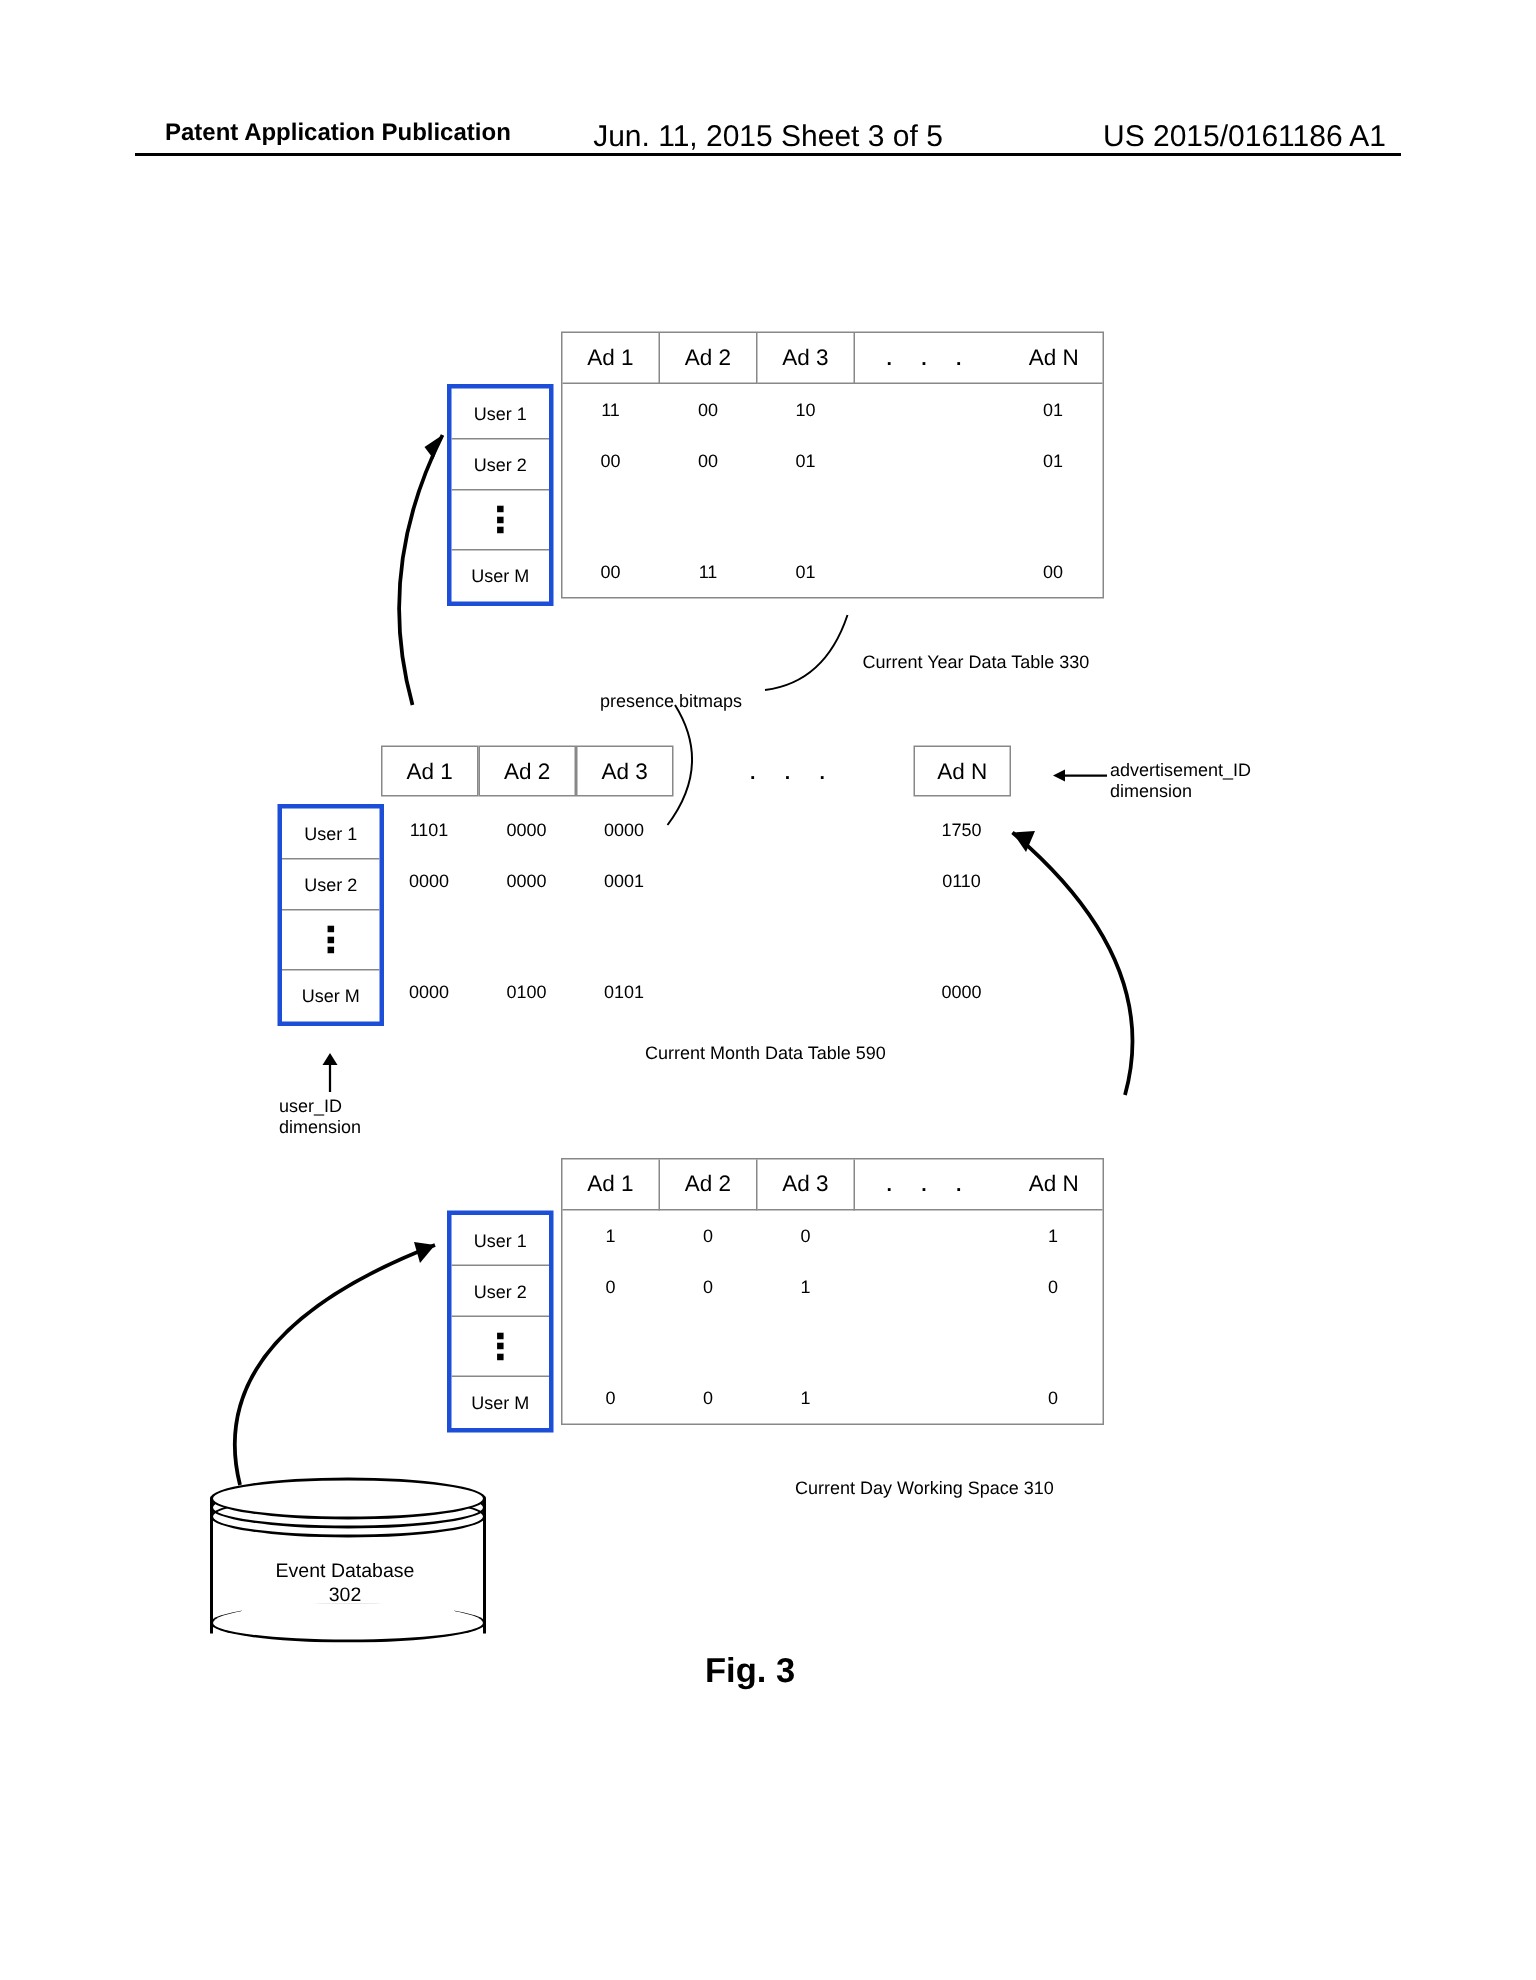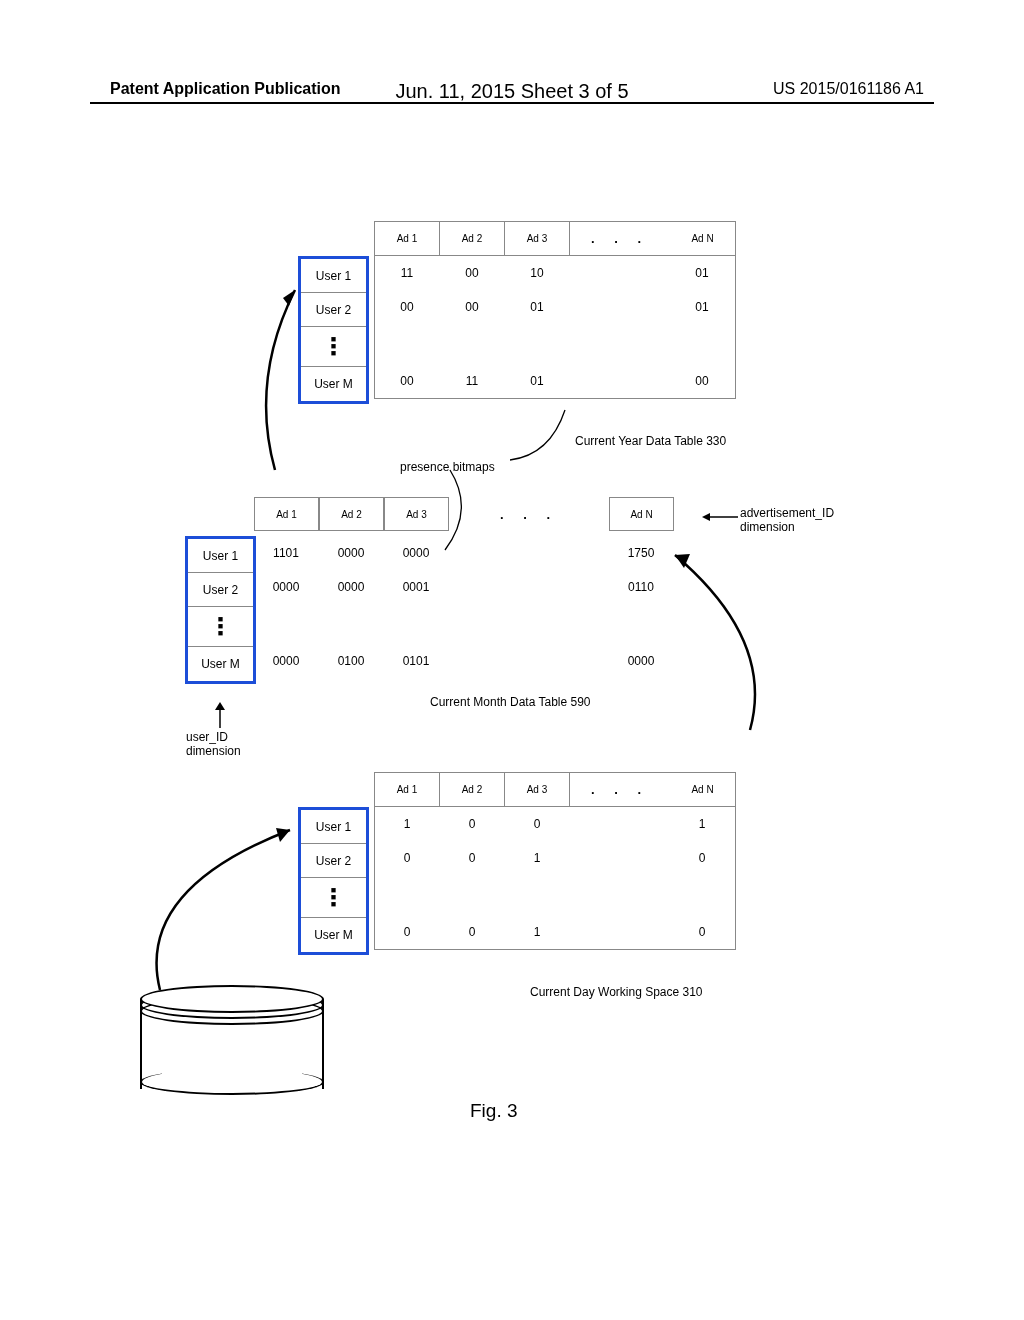--- a/index.html
+++ b/index.html
@@ -1,33 +1,33 @@
 <!DOCTYPE html>
 <html><head>
 <meta charset="utf-8">
 <style>
   body{margin:0;background:#fff;font-family:Arial,sans-serif;font-size:13px;color:#000}
   .page{width:1024px;height:1320px;position:relative}
   .hdr{position:absolute;top:80px;left:0;width:100%;text-align:center}
   .hdr-left{position:absolute;left:110px;font-weight:bold;font-size:16px}
   .hdr-center{font-size:20px}
-  .hdr-right{position:absolute;right:100px;font-size:16px}
+  .hdr-right{position:absolute;right:100px;font-size:20px}
   .hr{position:absolute;top:102px;left:90px;width:844px;height:2px;background:#000}
   .tbl{position:absolute;border:1px solid #888}
   .tbl .row{display:flex}
-  .tbl .hcell,.tbl .ucell{width:65px;height:34px;display:flex;align-items:center;justify-content:center;border-right:1px solid #888;border-bottom:1px solid #888;box-sizing:border-box;font-size:10px}
+  .tbl .hcell,.tbl .ucell{width:65px;height:34px;display:flex;align-items:center;justify-content:center;border-right:1px solid #888;border-bottom:1px solid #888;box-sizing:border-box;font-size:15px}
   .tbl .hcell:last-child,.tbl .ucell:last-child{border-right:none}
   .tbl .dcell{width:65px;height:34px;display:flex;align-items:center;justify-content:center;border-right:1px solid transparent;box-sizing:border-box;font-size:12px}
   .tbl .gap{width:100px;height:34px;display:flex;align-items:center;justify-content:center;box-sizing:border-box;letter-spacing:8px;font-weight:bold}
   .users{position:absolute;border:3px solid #1d4ed8}
   .users .ucell{width:65px;height:34px;display:flex;align-items:center;justify-content:center;border-bottom:1px solid #888;box-sizing:border-box;font-size:12px}
   .users .ucell:last-child{border-bottom:none}
   .users .vcell{height:40px}
   .lbl{position:absolute;font-size:12px}
-  .fig{position:absolute;font-weight:normal;font-size:19px}
+  .fig{position:absolute;font-weight:bold;font-size:23px}
   .db{position:absolute;width:180px;height:110px}
   .db .top{width:180px;height:24px;border:2px solid #000;border-radius:50%/50%;background:#fff;position:absolute;top:0;left:0;z-index:2}
   .db .band1{width:180px;height:24px;border:2px solid #000;border-radius:50%/50%;position:absolute;top:6px;left:0;z-index:1}
   .db .band2{width:180px;height:24px;border:2px solid #000;border-radius:50%/50%;position:absolute;top:12px;left:0}
   .db .body{width:180px;height:90px;border-left:2px solid #000;border-right:2px solid #000;position:absolute;top:14px;left:0;box-sizing:content-box}
   .db .bot{width:180px;height:24px;border:2px solid #000;border-radius:50%/50%;border-top:none;position:absolute;bottom:0;left:0}
   .db .txt{position:absolute;top:54px;width:100%;text-align:center;font-size:13px;line-height:16px}
   svg.arrow{position:absolute;overflow:visible}
 </style>
 </head>
@@ -168,20 +168,22 @@
   </div>
 </div>
 <div class="lbl" style="top:985px;left:530px">Current Day Working Space 310</div>
 
 <div class="db" style="top:985px;left:140px">
   <div class="top"></div>
       <div class="band1"></div>
       <div class="band2"></div>
   <div class="body"></div>
       <div class="bot"></div>
+  <div class="txt" style="white-space:pre-line">Event Database
+302</div>
 </div>
 
 <div class="fig" style="top:1100px;left:470px">Fig. 3</div>
 
 <svg class="arrow" style="top:280px;left:255px" width="60" height="200">
   <path d="M20 190 Q -5 100 40 10" stroke="#000" stroke-width="2.5" fill="none"></path>
   <polygon points="40,10 28,18 34,26" fill="#000"></polygon>
 </svg>
 <svg class="arrow" style="top:820px;left:140px" width="170" height="180">
   <path d="M20 170 Q -5 70 150 10" stroke="#000" stroke-width="2.5" fill="none"></path>

